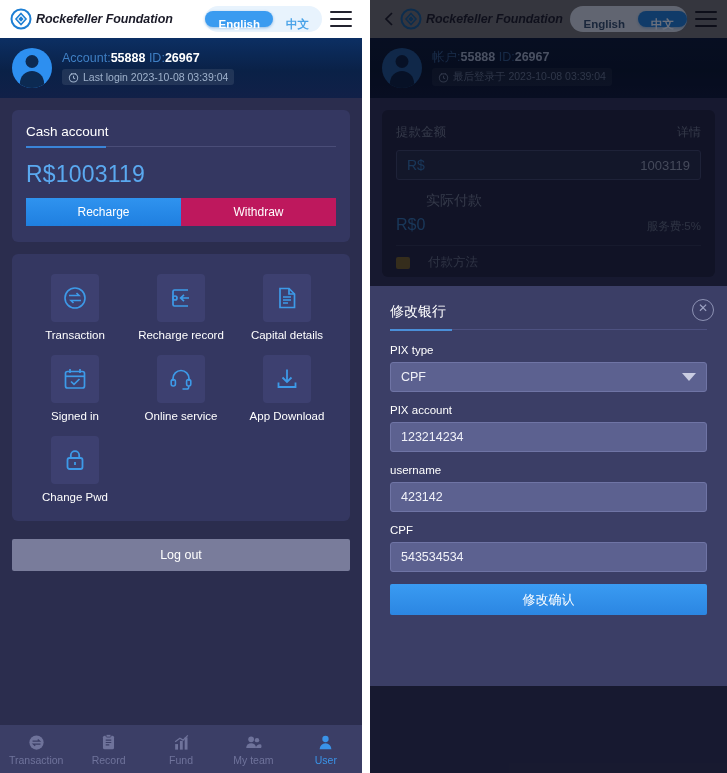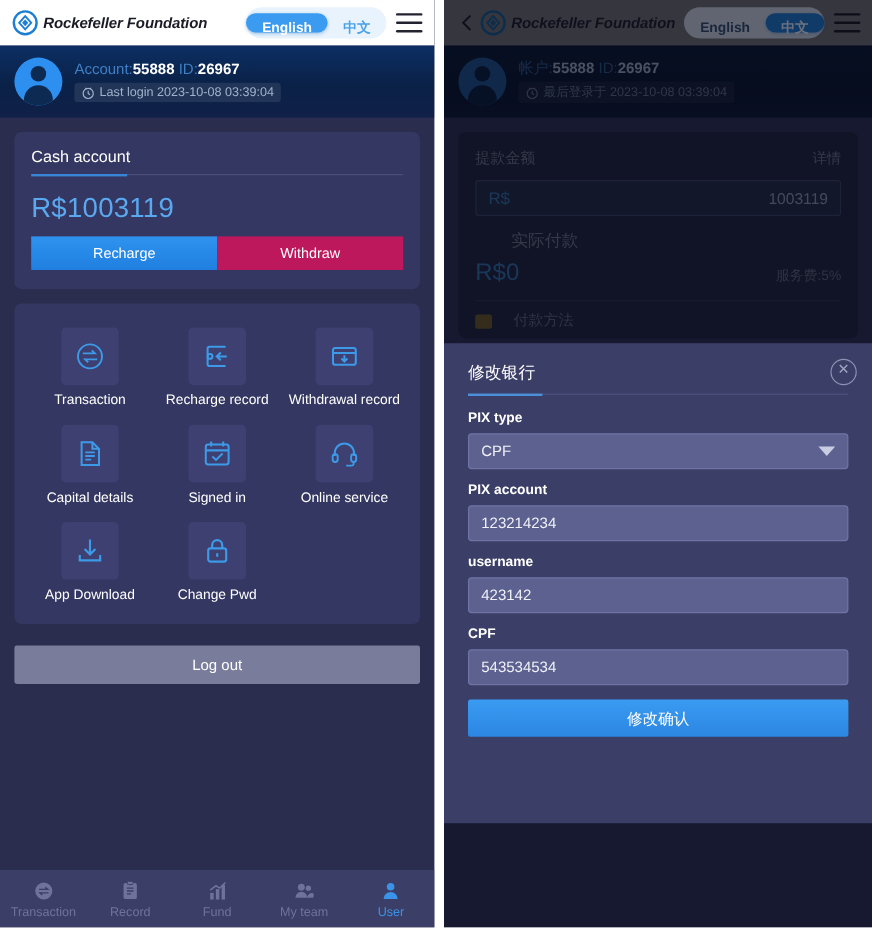--- a/index.html
+++ b/index.html
@@ -80,33 +80,33 @@
 
   .wd-card{background:#1d2038;border-radius:6px;margin-top:12px;padding:14px 14px 6px 14px;box-sizing:border-box;}
   .wd-row{display:flex;justify-content:space-between;align-items:baseline;gap:20px;}
   .wd-lbl{font-size:12.5px;color:#6b7385;}
   .wd-detail{font-size:12px;color:#6b7385;}
   .wd-input{margin-top:9px;height:30px;background:#232842;border:1px solid #3a4060;border-radius:3px;display:flex;align-items:center;justify-content:space-between;padding:0 10px;box-sizing:border-box;}
   .wd-cur{font-size:14px;color:#2f6fa8;}
   .wd-amt{font-size:13px;color:#8f98ab;}
   .wd-sub{margin-top:12px;font-size:14px;color:#6b7385;margin-left:30px;}
   .wd-row2{display:flex;justify-content:space-between;align-items:baseline;margin-top:6px;}
-  .wd-big{font-size:20px;color:#2f6fa8;}
+  .wd-big{font-size:16px;color:#2f6fa8;}
   .wd-fee{font-size:11.5px;color:#5d6577;}
   .wd-div{height:1px;background:#2c3047;margin:11px 0 8px 0;}
   .wd-pay{display:flex;align-items:center;gap:18px;font-size:12.5px;color:#5e6679;}
   .wd-payicon{width:14px;height:12px;border-radius:2px;background:#6e5a22;flex:0 0 14px;}
 
   
   .modal{position:absolute;left:0;top:286px;width:357px;height:400px;background:#3b3e66;box-sizing:border-box;padding:16px 20px 0 20px;z-index:5;}
   .modal-close{position:absolute;right:13px;top:13px;width:20px;height:20px;border-radius:50%;border:1.6px solid #8d92b4;color:#9ea3c3;font-size:12px;line-height:17px;text-align:center;}
   .modal-title{font-size:14px;color:#ffffff;display:inline-block;padding-bottom:8px;}
   .modal-rule{height:1px;background:#4d5180;position:relative;margin-bottom:14px;}
   .modal-rule:after{content:"";position:absolute;left:0;top:0;height:2px;width:62px;background:#4a8fd8;}
-  .f-label{font-size:11.5px;color:#ffffff;font-weight:bold;margin-bottom:6px;}
+  .f-label{font-size:11.5px;color:#ffffff;font-weight:normal;margin-bottom:6px;}
   .f-field{height:30px;background:#5c6190;border:1px solid #6f74a5;border-radius:3px;display:flex;align-items:center;padding:0 10px;box-sizing:border-box;font-size:12.5px;color:#f0f1f8;margin-bottom:12px;position:relative;}
   .f-field.sel{background:#5c6190;}
   .caret{position:absolute;right:10px;top:50%;transform:translateY(-50%);width:0;height:0;border-left:7px solid transparent;border-right:7px solid transparent;border-top:8px solid #c9cce2;}
   .f-submit{margin-top:4px;height:31px;line-height:31px;text-align:center;background:linear-gradient(180deg,#3a9bf2 0%,#2b86e2 100%);color:#ffffff;font-size:13px;border-radius:2px;}
   .clock{flex:0 0 11px;}
 </style>
 </head>
 <body>
 
 <div class="stage">
@@ -190,30 +190,20 @@
             <div class="cell-icon">
               <svg width="26" height="26" viewBox="0 0 26 26">
                 <path d="M20 5 H6.5 a1.5 1.5 0 0 0-1.5 1.5 V19.5 A1.5 1.5 0 0 0 6.5 21 H20" fill="none" stroke="#3d9ae8" stroke-width="1.7"></path>
                 <circle cx="7" cy="13" r="2" fill="none" stroke="#3d9ae8" stroke-width="1.7"></circle>
                 <path d="M21 13 H13 M16 9.8 L12.6 13 L16 16.2" fill="none" stroke="#3d9ae8" stroke-width="1.7"></path>
               </svg>
             </div>
             <div class="cell-label">Recharge record</div>
           </div>
 
-          <div class="cell">
-            <div class="cell-icon">
-              <svg width="26" height="26" viewBox="0 0 26 26">
-                <rect x="3.5" y="6" width="19" height="14" rx="2" fill="none" stroke="#3d9ae8" stroke-width="1.7"></rect>
-                <path d="M3.5 10.2 H22.5" stroke="#3d9ae8" stroke-width="1.7"></path>
-                <path d="M13 12 V17 M10.5 14.8 L13 17.3 L15.5 14.8" fill="none" stroke="#3d9ae8" stroke-width="1.7"></path>
-              </svg>
-            </div>
-            <div class="cell-label">Withdrawal record</div>
-          </div>
 
           <div class="cell">
             <div class="cell-icon">
               <svg width="26" height="26" viewBox="0 0 26 26">
                 <path d="M6 3.5 H15 L20.5 9 V22.5 H6 Z" fill="none" stroke="#3d9ae8" stroke-width="1.7"></path>
                 <path d="M15 3.5 V9 H20.5" fill="none" stroke="#3d9ae8" stroke-width="1.7"></path>
                 <path d="M9 12 H17 M9 15 H17 M9 18 H14" stroke="#3d9ae8" stroke-width="1.5"></path>
               </svg>
             </div>
             <div class="cell-label">Capital details</div>

